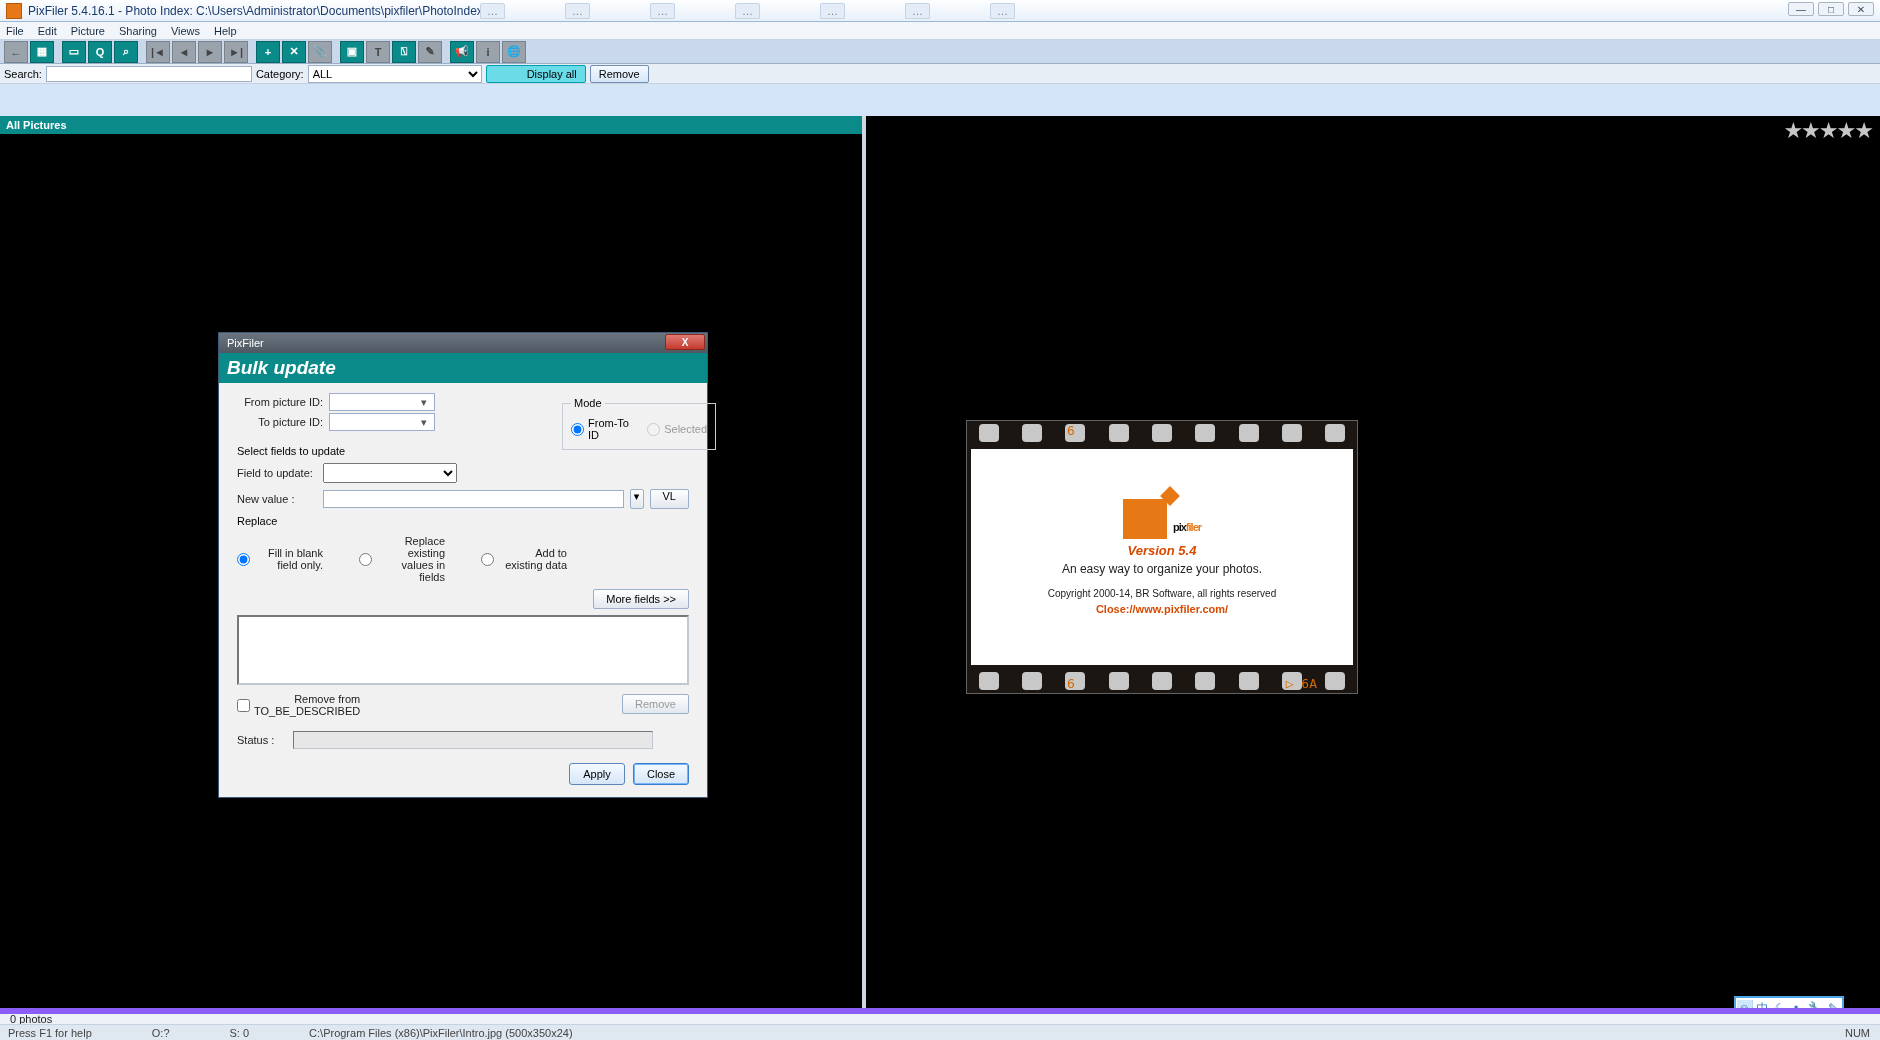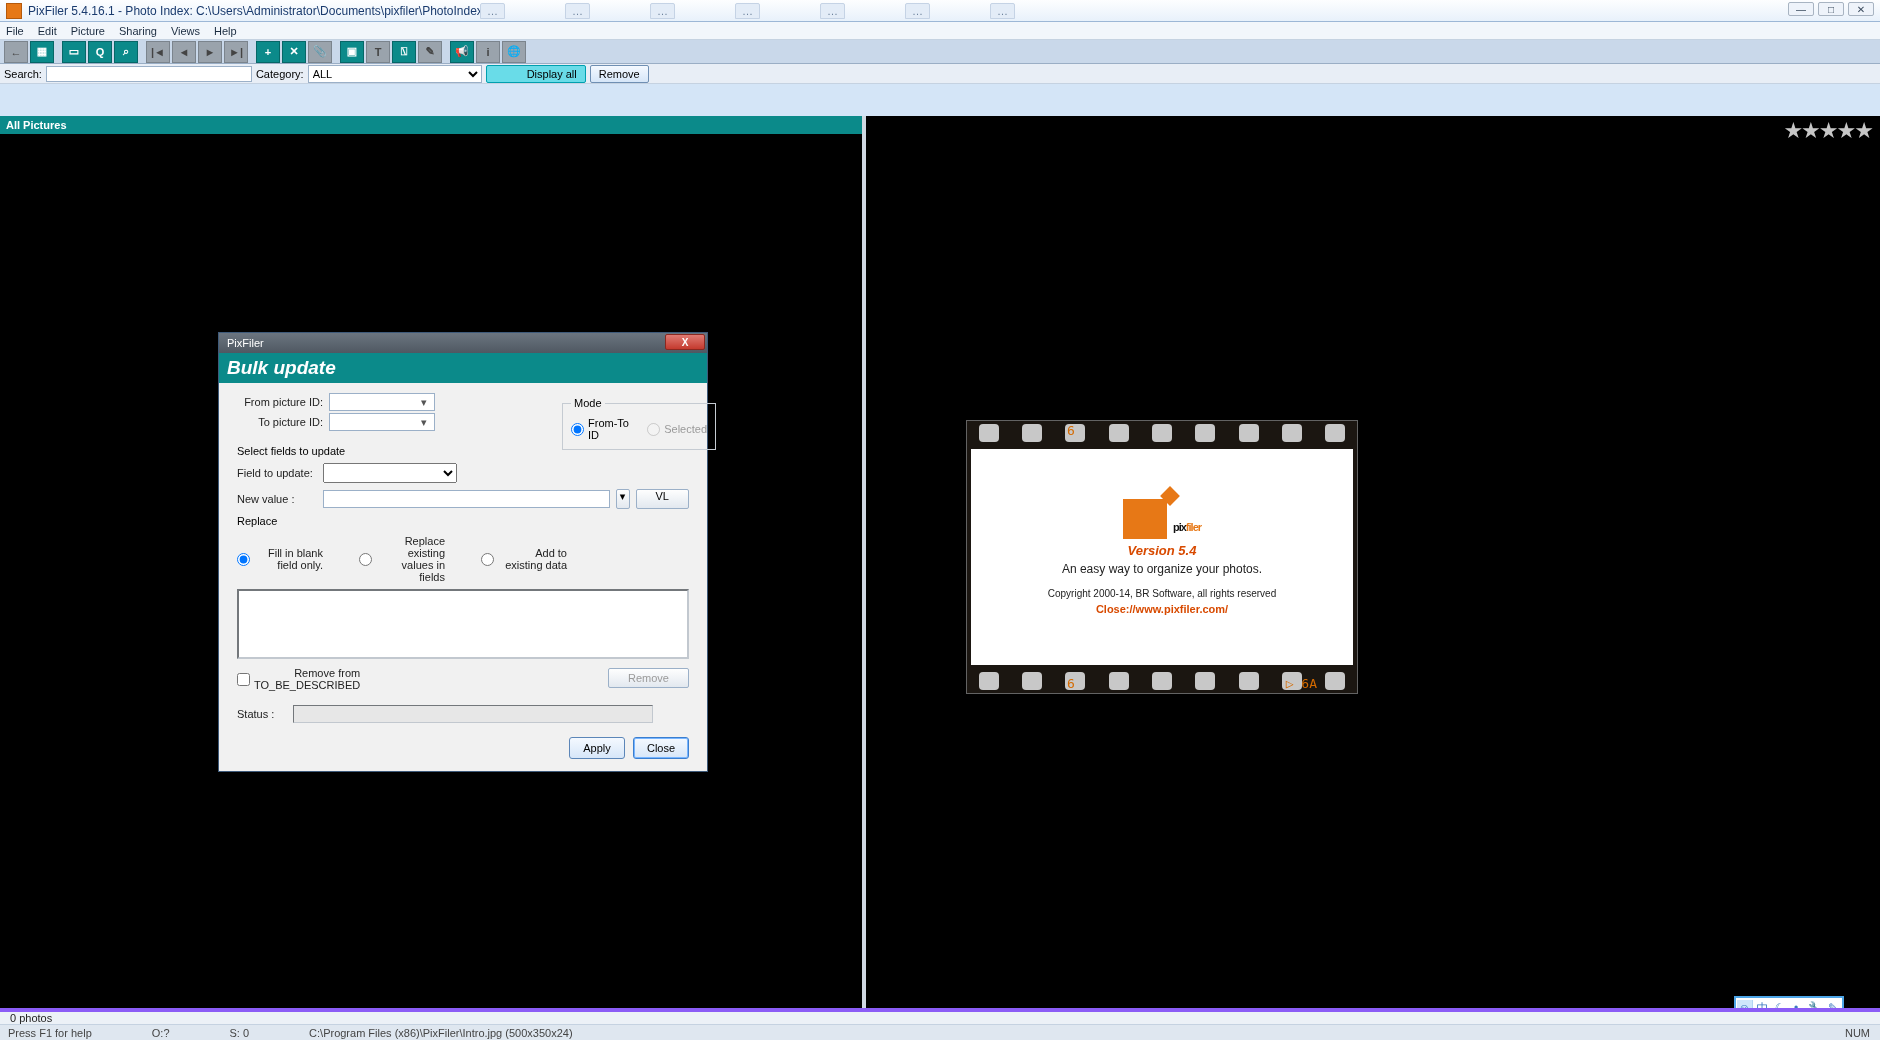--- a/index.html
+++ b/index.html
@@ -69,28 +69,28 @@
 .dlg-body { padding: 10px 18px 12px 18px; background: #f1f1f1; display: flex; flex-direction: column; gap: 6px; }
 .row { display: flex; align-items: center; gap: 6px; }
 .row.right { justify-content: flex-end; }
 .row label { width: 86px; text-align: right; color: #222; }
 .combo, .textin { height: 18px; border: 1px solid #9bb0c8; background: #fff; }
 .combo { width: 106px; }
 .textarea { width: 100%; height: 70px; border: 2px inset #c2c8cf; background: #fff; }
 .mode-box { position: absolute; left: 325px; top: 4px; width: 154px; border: 1px solid #c5cbd2; padding: 6px 8px 8px 8px; }
 .mode-box legend { font-size: 11px; padding: 0 3px; }
 .radio-row { display: flex; align-items: center; gap: 4px; margin-top: 2px; }
-.small-btn { height: 20px; padding: 0 19px; border: 1px solid #9bb0c8; background: linear-gradient(#fefefe,#e2e8ef); border-radius: 2px; }
+.small-btn { height: 20px; padding: 0 12px; border: 1px solid #9bb0c8; background: linear-gradient(#fefefe,#e2e8ef); border-radius: 2px; }
 .big-btn { height: 22px; width: 56px; border: 1px solid #5c86b8; background: linear-gradient(#f4f9ff,#d6e6f8); border-radius: 3px; }
 .big-btn.primary { border-color: #3a7ecf; box-shadow: 0 0 0 1px #77b5ff inset; }
 .status-in { width: 360px; height: 18px; background: #e7e7e7; border: 1px inset #c2c8cf; }
 .dlg-body-upper { position: relative; height: 42px; }
 
 
-.status-bar { position: absolute; left: 0; right: 0; bottom: 16px; height: 16px; background: #ecf1f7; border-top: 4px solid #8b5cf6; display: flex; align-items: center; padding: 0 6px; gap: 40px; color: #222; }
+.status-bar { position: absolute; left: 0; right: 0; bottom: 16px; height: 16px; background: #ecf1f7; border-top: 6px solid #8b5cf6; display: flex; align-items: center; padding: 0 6px; gap: 40px; color: #222; }
 .status-bar .photos { position: absolute; left: 10px; }
 .help-bar { position: absolute; left: 0; right: 0; bottom: 0; height: 16px; background: #dfe7f0; border-top: 1px solid #c5d2e1; display: flex; align-items: center; padding: 0 8px; color: #444; gap: 60px; }
 .help-bar .right { position: absolute; right: 10px; }
 
 
 .ime-tray { position: absolute; right: 36px; bottom: 38px; width: 110px; height: 24px; background: #fff; border: 2px solid #4da6e8; display: flex; align-items: center; justify-content: space-around; }
 .ime-tray span { width: 16px; height: 16px; display: inline-flex; align-items: center; justify-content: center; color: #3d7ac0; font-size: 12px; }
 .ime-face { width: 26px; height: 24px; background: #cfe7fb; border-right: 1px solid #b2d5f2; display: flex; align-items: center; justify-content: center; color: #89a9c7; font-size: 16px; }
 
 
@@ -223,20 +223,23 @@
               </label>
             <label class="radio-row">
                 <input type="radio" style=""> 
                 <span>Replace existing values in fields</span>
               </label>
             <label class="radio-row">
                 <input type="radio" style=""> 
                 <span>Add to existing data</span>
               </label>
           </div>
+          <div class="row right">
+              <button class="small-btn">More fields &gt;&gt;</button>
+            </div>
           <div class="textarea"></div>
           <div class="row" style="justify-content:space-between">
             <label class="radio-row">
                 <input type="checkbox" style=""> 
                 <span>Remove from TO_BE_DESCRIBED</span>
               </label>
             <button class="small-btn" style="color:#9a9a9a">Remove</button>
           </div>
           <div class="row" style="margin-top:8px">
             <label style="width:50px;text-align:left">Status :</label>

